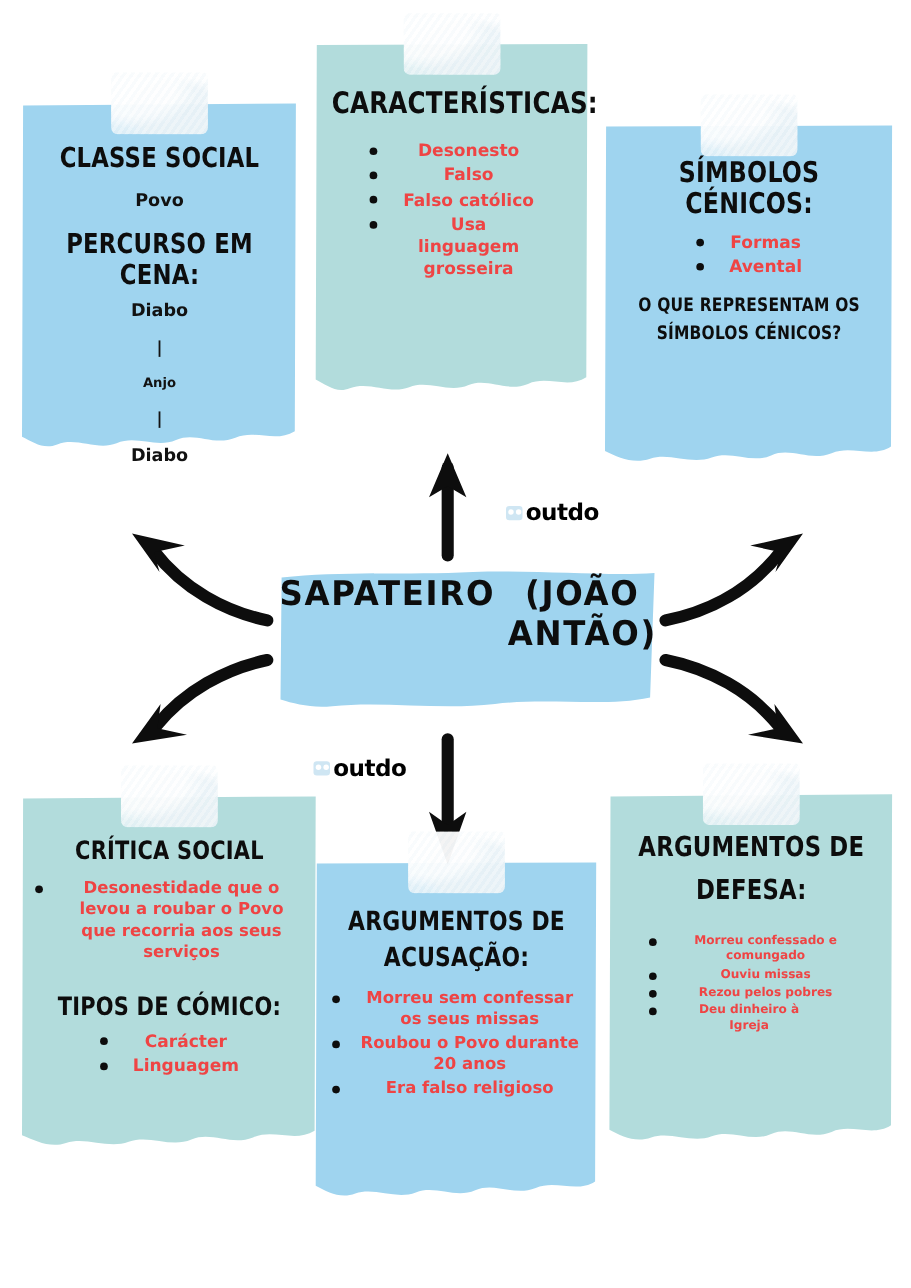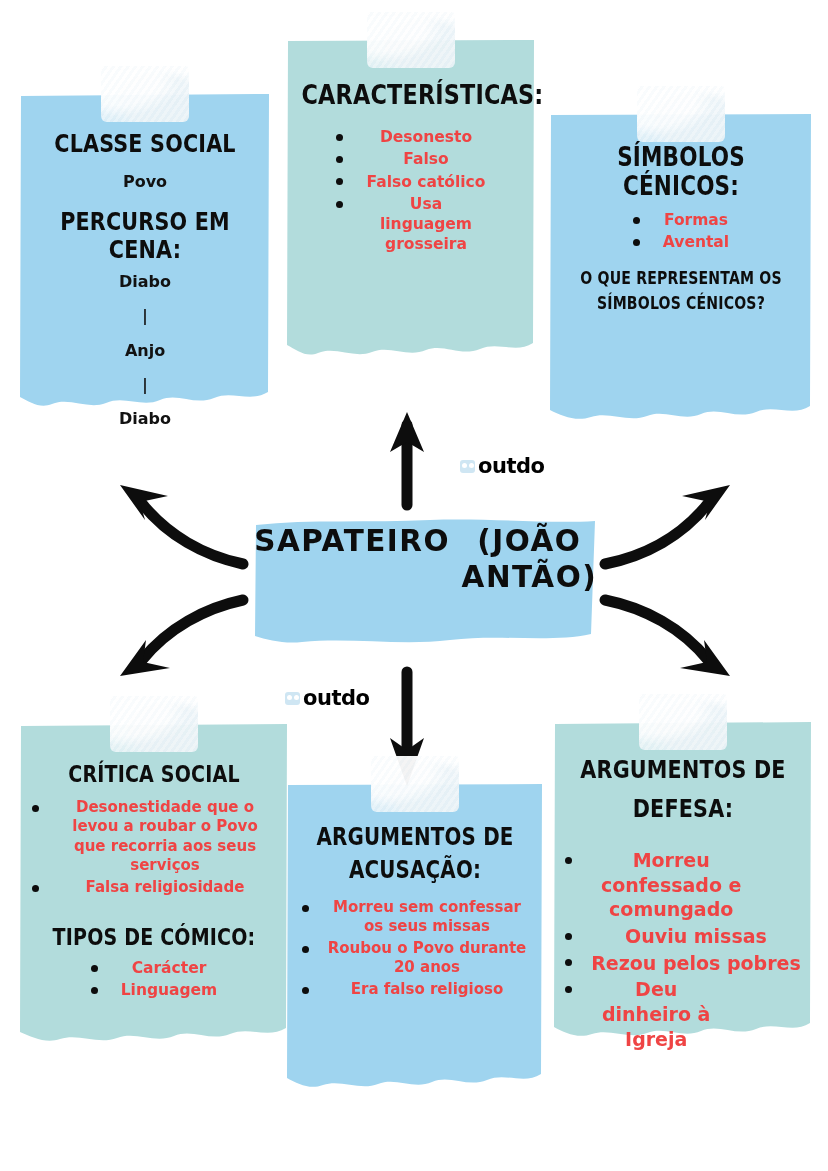--- a/index.html
+++ b/index.html
@@ -230,21 +230,21 @@
       <path fill="#9fd4ef" d="M3,4 L251,2 L250,300 C232,311 214,298 196,306 C176,314 160,300 142,308
         C124,316 106,303 88,311 C70,318 52,305 34,312 C22,317 12,310 2,305 Z"></path>
     </svg>
     <div class="tape"></div>
     <div class="content" style="padding:38px 10px 0 10px;">
       <div class="h-title" style="font-size:25px;">CLASSE SOCIAL</div>
       <div class="sub-line" style="font-size:16px; margin-top:14px;">Povo</div>
       <div class="h-title" style="font-size:25px; margin-top:9px;">PERCURSO EM CENA:</div>
       <div class="sub-line" style="font-size:16px; margin-top:8px;">Diabo</div>
       <div class="sub-line" style="font-size:15px; line-height:1.1;">|</div>
-      <div class="sub-line" style="font-size:16px;">Anjo</div>
+      <div class="sub-line" style="font-size:12px;">Anjo</div>
       <div class="sub-line" style="font-size:15px; line-height:1.1;">|</div>
       <div class="sub-line" style="font-size:16px;">Diabo</div>
     </div>
   </div>
 
   <div class="card" id="card-caracteristicas" style="left:286px; top:38px; width:250px; height:330px;">
     <svg class="paper" viewBox="0 0 250 330" preserveAspectRatio="none">
       <path fill="#b2dcdc" d="M2,3 L248,2 L247,305 C230,316 212,303 194,311 C174,319 158,305 140,312
         C122,320 104,307 86,314 C68,321 50,308 32,315 C20,320 11,312 1,307 Z"></path>
     </svg>
@@ -310,24 +310,20 @@
       <path fill="#b2dcdc" d="M3,4 L269,2 L268,306 C250,317 231,304 212,312 C192,320 174,306 156,314
         C137,322 118,309 99,316 C80,323 61,311 42,317 C28,322 14,315 2,310 Z"></path>
     </svg>
     <div class="tape"></div>
     <div class="content" style="padding:40px 8px 0 8px;">
       <div class="h-title" style="font-size:23px;">CRÍTICA SOCIAL</div>
       <ul class="bullets" style="font-size:15px; margin-top:10px;">
         <li style="max-width:244px;">
           <span class="dot"></span>
           <span class="txt" style="padding-left:22px;">Desonestidade que o levou a roubar o Povo que recorria aos seus serviços</span>
-        </li>
-        <li>
-          <span class="dot"></span>
-          <span class="txt" style="padding-left:22px;">Falsa religiosidade</span>
         </li>
       </ul>
       <div class="h-title" style="font-size:23px; margin-top:26px;">TIPOS DE CÓMICO:</div>
       <ul class="bullets" style="font-size:15.5px; margin-top:7px;">
         <li>
           <span class="dot"></span>
           <span class="txt">Carácter</span>
         </li>
         <li>
           <span class="dot"></span>
@@ -365,21 +361,21 @@
 
   <div class="card" id="card-argumentos-defesa" style="left:552px; top:720px; width:262px; height:330px;">
     <svg class="paper" viewBox="0 0 262 330" preserveAspectRatio="none">
       <path fill="#b2dcdc" d="M3,4 L259,2 L258,303 C241,314 222,301 204,309 C184,317 167,303 149,311
         C131,319 113,306 95,313 C77,320 58,308 40,314 C26,319 13,313 2,307 Z"></path>
     </svg>
     <div class="tape"></div>
     <div class="content" style="padding:36px 8px 0 8px;">
       <div class="h-title" style="font-size:25px;">ARGUMENTOS DE</div>
       <div class="h-title" style="font-size:25px; margin-top:11px;">DEFESA:</div>
-      <ul class="bullets" style="font-size:19px; margin-top:25px;">
+      <ul class="bullets" style="font-size:11px; margin-top:25px;">
         <li style="max-width:186px;">
           <span class="dot"></span>
           <span class="txt" style="padding-left:26px;">Morreu confessado e comungado</span>
         </li>
         <li>
           <span class="dot"></span>
           <span class="txt" style="padding-left:26px;">Ouviu missas</span>
         </li>
         <li>
           <span class="dot"></span>

